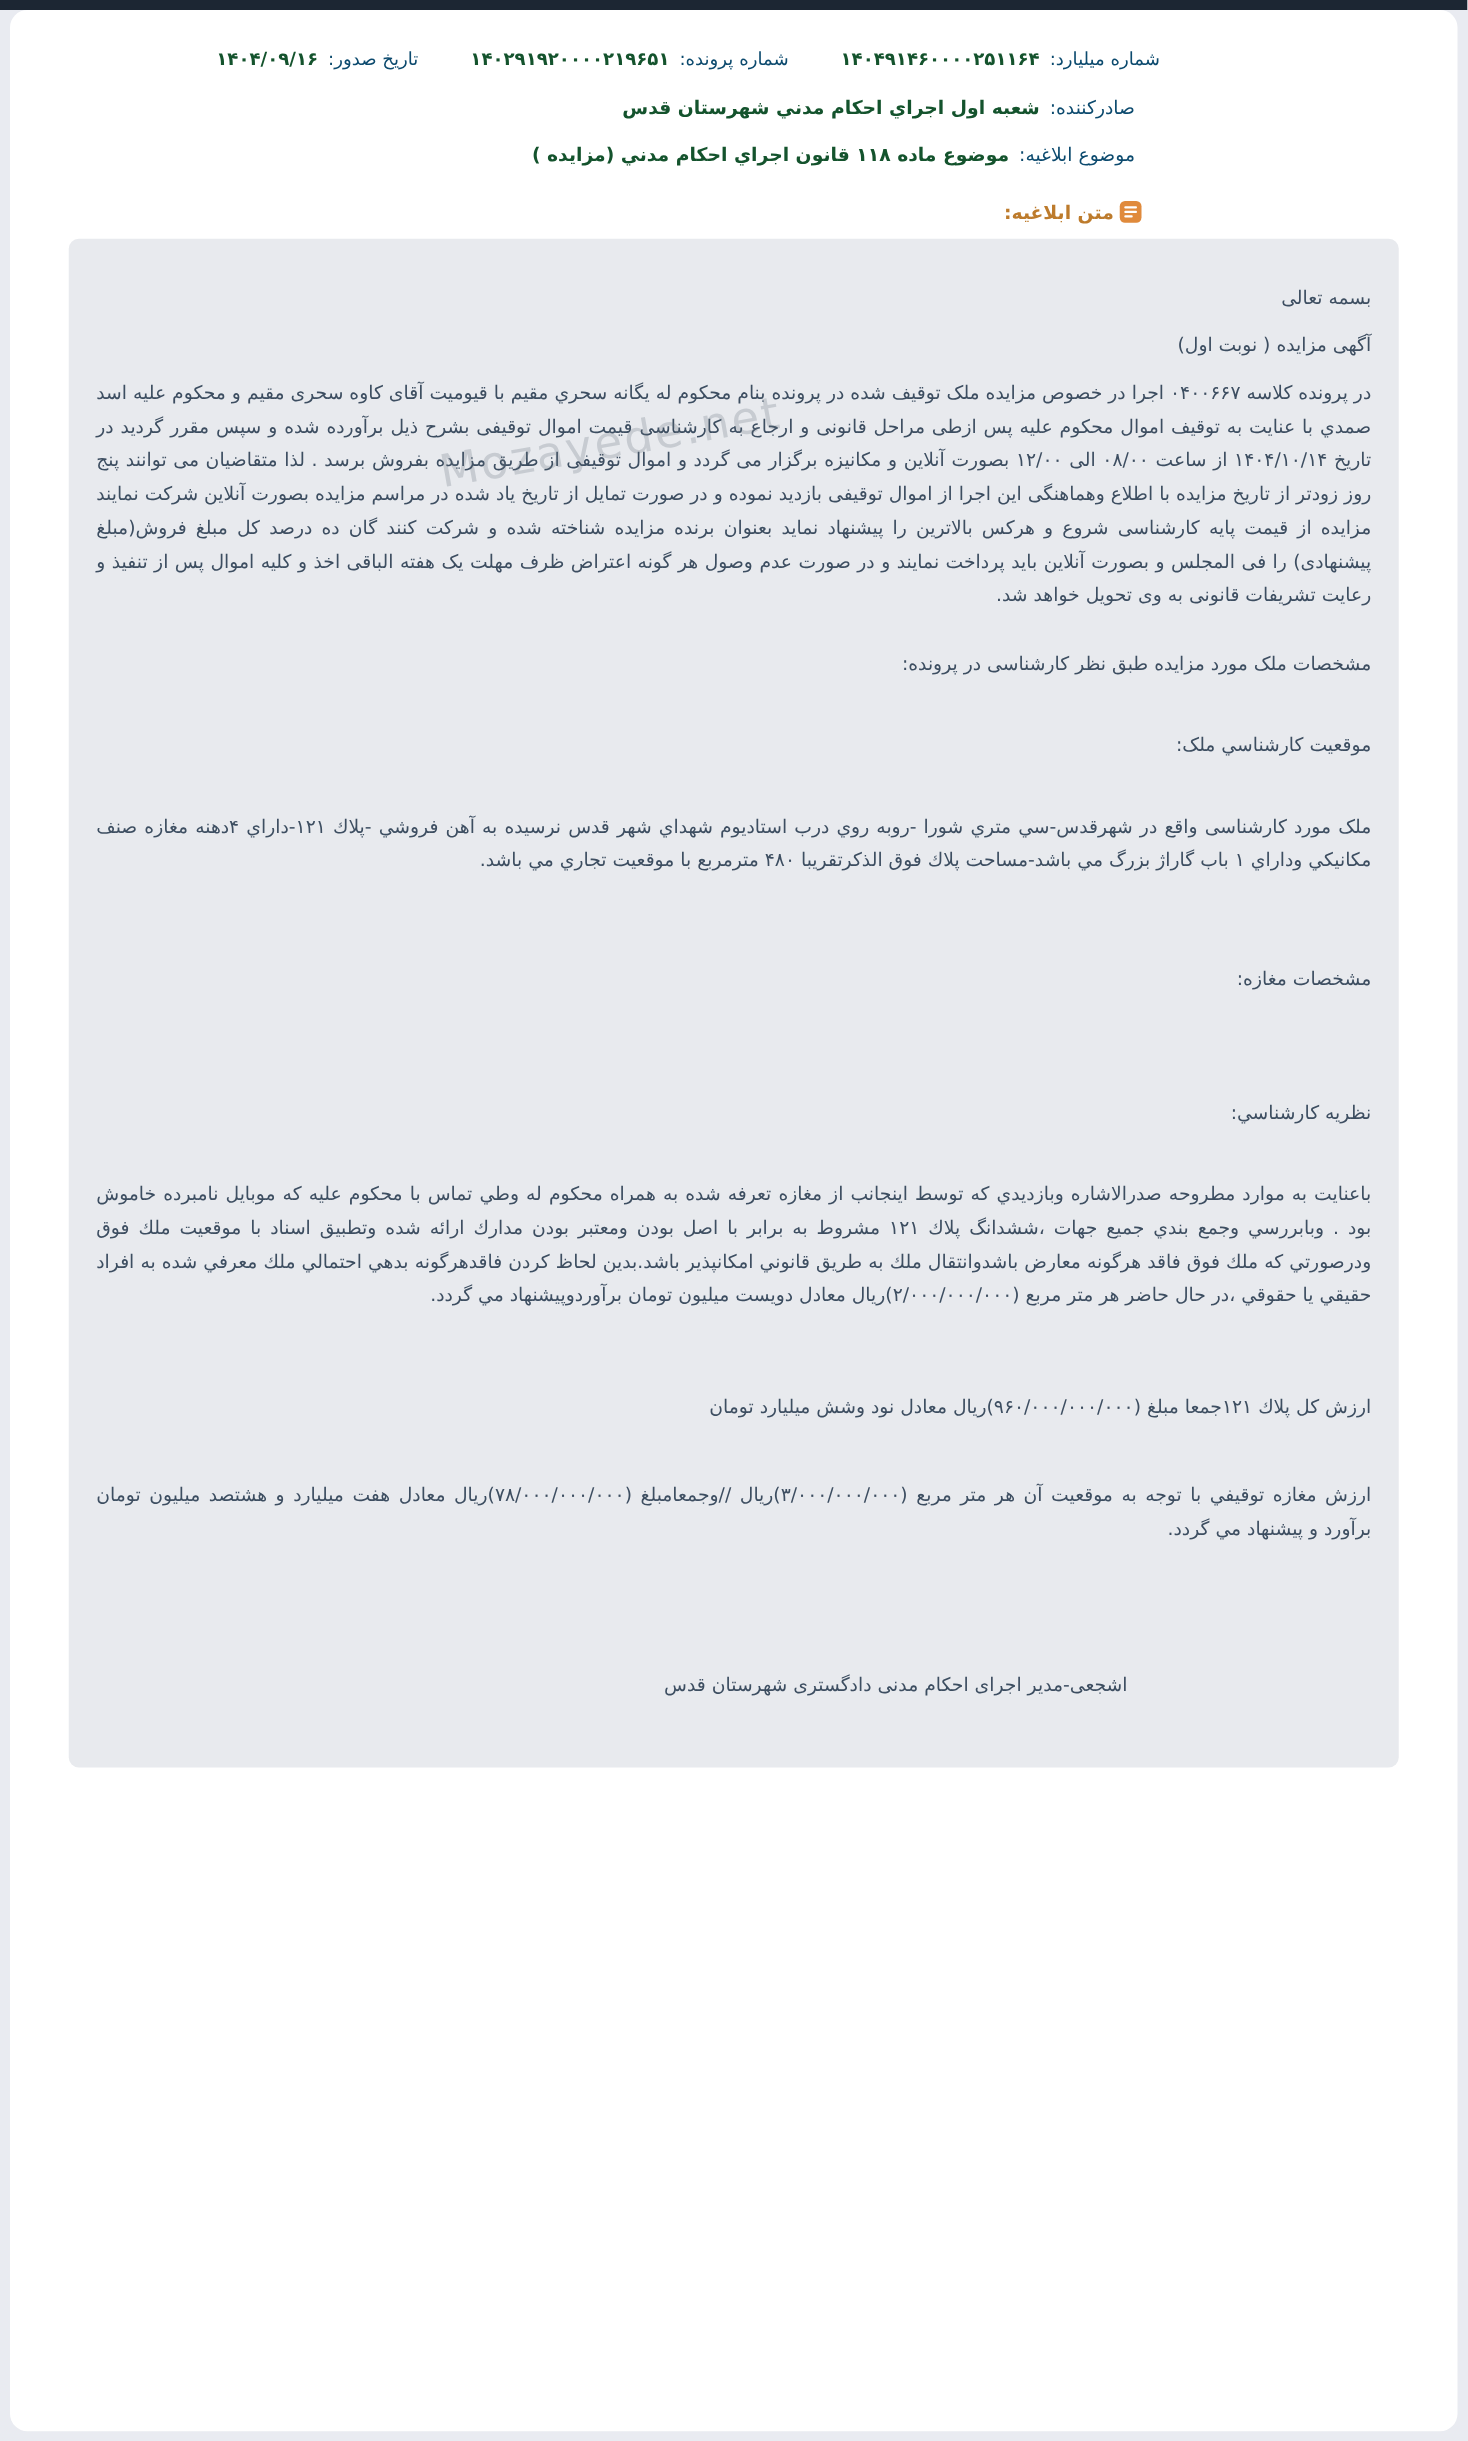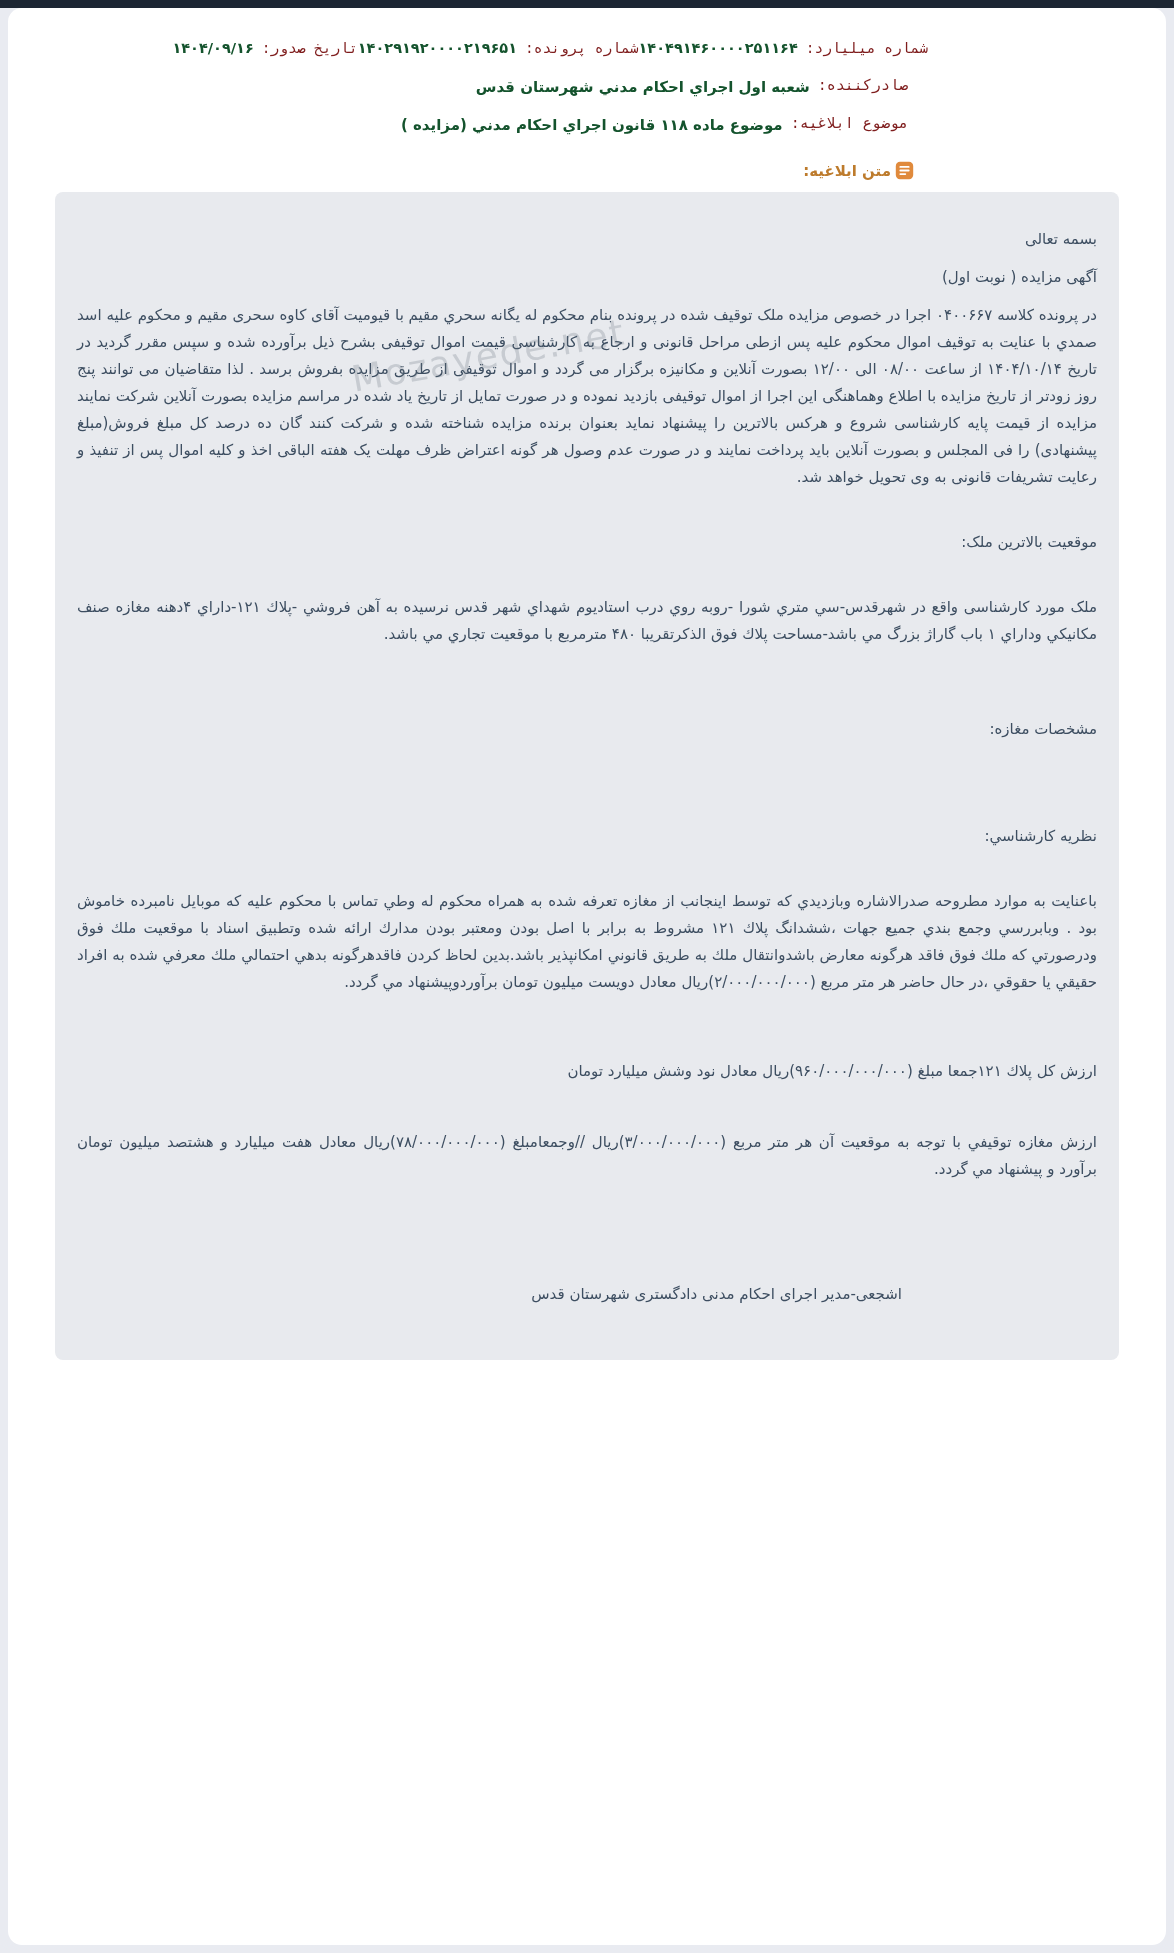--- a/index.html
+++ b/index.html
@@ -19,21 +19,21 @@
     padding-top: 30px;
   }
   .meta-row {
     display: flex;
     justify-content: space-between;
     padding: 0 238px 0 165px;
     font-size: 14.5px;
     line-height: 20px;
   }
   .meta-field { display: flex; gap: 8px; align-items: baseline; white-space: nowrap; }
-  .label { color: #7f1d1d; font-family: Liberation Mono, monospace; }
+  .label { color: #0c4a6e; }
   .value { color: #14532d; font-weight: 700; }
   .info-line {
     padding-right: 258px;
     margin-top: 18px;
     font-size: 15px;
     line-height: 20px;
     display: flex;
     gap: 8px;
   }
   .body-title-row {
@@ -125,21 +125,22 @@
     </span>
     <span>متن ابلاغیه:</span>
   </div>
 
   <div class="body-box">
     <div class="watermark">Mozayede.net</div>
 
     <p class="p-head">بسمه تعالی</p>
     <p class="p-head mt-sm">آگهی مزایده ( نوبت اول)</p>
     <p class="mt-sm">در پرونده کلاسه ۰۴۰۰۶۶۷ اجرا در خصوص مزایده ملک توقیف شده در پرونده بنام محکوم له یگانه سحري مقیم با قیومیت آقای کاوه سحری مقیم و محکوم علیه اسد صمدي با عنایت به توقیف اموال محکوم علیه پس ازطی مراحل قانونی و ارجاع به کارشناسی قیمت اموال توقیفی بشرح ذیل برآورده شده و سپس مقرر گردید در تاریخ ۱۴۰۴/۱۰/۱۴ از ساعت ۰۸/۰۰ الی ۱۲/۰۰ بصورت آنلاین و مکانیزه برگزار می گردد و اموال توقیفی از طریق مزایده بفروش برسد . لذا متقاضیان می توانند پنج روز زودتر از تاریخ مزایده با اطلاع وهماهنگی این اجرا از اموال توقیفی بازدید نموده و در صورت تمایل از تاریخ یاد شده در مراسم مزایده بصورت آنلاین شرکت نمایند مزایده از قیمت پایه کارشناسی شروع و هرکس بالاترین را پیشنهاد نماید بعنوان برنده مزایده شناخته شده و شرکت کنند گان ده درصد کل مبلغ فروش(مبلغ پیشنهادی) را فی المجلس و بصورت آنلاین باید پرداخت نمایند و در صورت عدم وصول هر گونه اعتراض ظرف مهلت یک هفته الباقی اخذ و کلیه اموال پس از تنفیذ و رعایت تشریفات قانونی به وی تحویل خواهد شد.</p>
-    <p class="p-head mt-38">موقعیت بالاترین ملک:</p>
+    <p class="p-head mt-28">مشخصات ملک مورد مزایده طبق نظر کارشناسی در پرونده:</p>
+    <p class="p-head mt-38">موقعیت کارشناسي ملک:</p>
     <p class="mt-38">ملک مورد کارشناسی واقع در شهرقدس-سي متري شورا -روبه روي درب استادیوم شهداي شهر قدس نرسیده به آهن فروشي -پلاك ۱۲۱-داراي ۴دهنه مغازه صنف مکانیکي وداراي ۱ باب گاراژ بزرگ مي باشد-مساحت پلاك فوق الذکرتقریبا ۴۸۰ مترمربع با موقعیت تجاري مي باشد.</p>
     <p class="p-head mt-68">مشخصات مغازه:</p>
     <p class="p-head mt-80">نظریه کارشناسي:</p>
     <p class="mt-38">باعنایت به موارد مطروحه صدرالاشاره وبازدیدي که توسط اینجانب از مغازه  تعرفه شده به همراه  محکوم له وطي تماس با محکوم علیه که موبایل نامبرده خاموش بود .  وبابررسي وجمع بندي جمیع جهات ،ششدانگ پلاك ۱۲۱ مشروط به برابر با اصل بودن ومعتبر بودن مدارك ارائه شده وتطبیق اسناد با موقعیت ملك فوق ودرصورتي که ملك فوق فاقد هرگونه معارض باشدوانتقال ملك به طریق قانوني امکانپذیر باشد.بدین لحاظ کردن فاقدهرگونه بدهي احتمالي ملك معرفي شده به افراد حقیقي یا حقوقي ،در حال حاضر هر متر مربع (۲/۰۰۰/۰۰۰/۰۰۰)ریال معادل دویست میلیون تومان برآوردوپیشنهاد مي گردد.</p>
     <p class="p-head mt-62">ارزش کل پلاك ۱۲۱جمعا مبلغ (۹۶۰/۰۰۰/۰۰۰/۰۰۰)ریال معادل نود وشش میلیارد تومان</p>
     <p class="mt-44">ارزش مغازه توقیفي با توجه به موقعیت آن هر متر مربع (۳/۰۰۰/۰۰۰/۰۰۰)ریال //وجمعامبلغ  (۷۸/۰۰۰/۰۰۰/۰۰۰)ریال معادل هفت میلیارد و هشتصد میلیون تومان برآورد و پیشنهاد مي گردد.</p>
     <p class="signature">اشجعی-مدیر اجرای احکام مدنی دادگستری شهرستان قدس</p>
   </div>
 
 </div>

